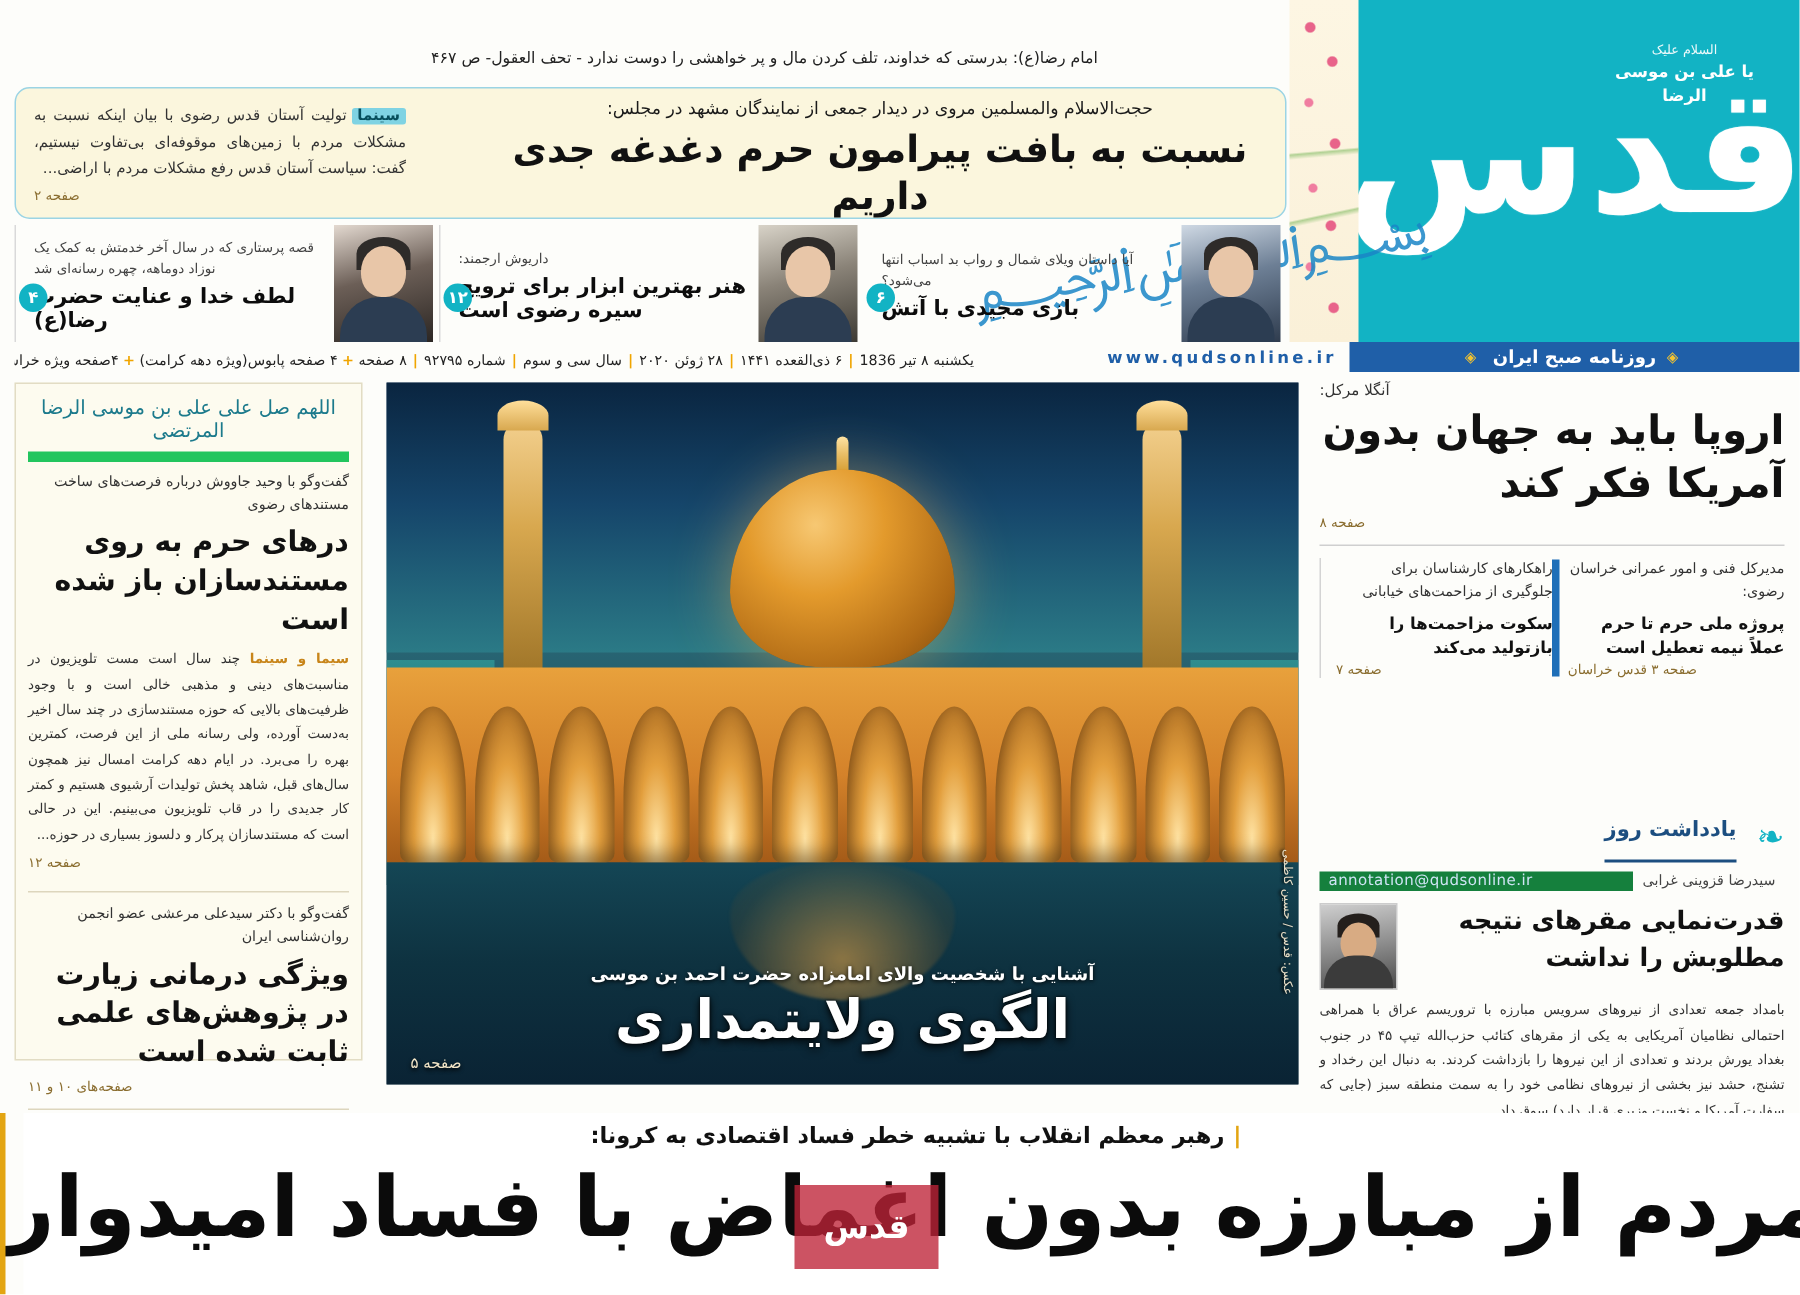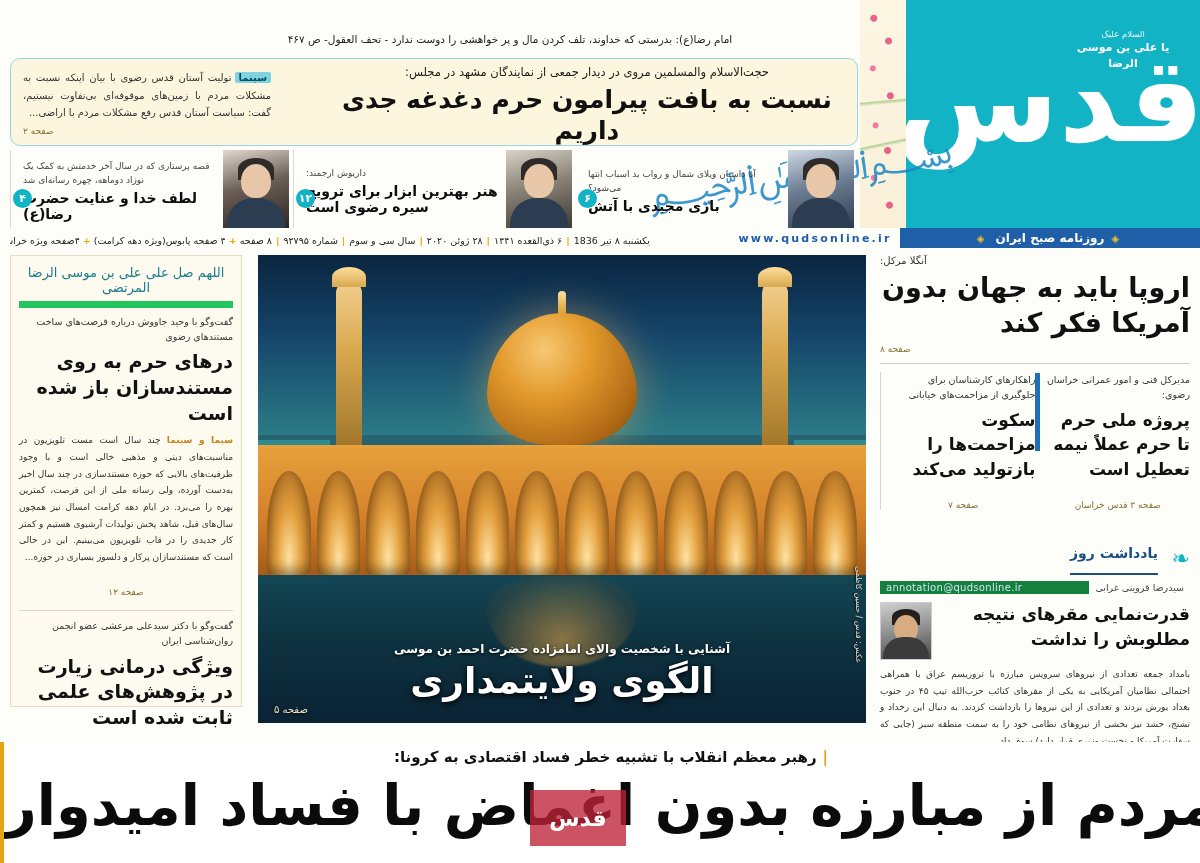--- a/index.html
+++ b/index.html
@@ -155,21 +155,21 @@
     background: #fdfbef; border: 1px solid #e2dcc4; direction: rtl; padding: 6px 8px;
   }
   .basmala {
     text-align: center; color: #1c7a8c; font-size: 13px; padding: 3px 0 6px;
     border-bottom: 7px solid #22c55e; margin-bottom: 7px; letter-spacing: -1px;
   }
   .side-kicker { font-size: 9.5px; color: #333; line-height: 1.55; text-align: right; }
   .side-title { font-size: 19px; font-weight: 700; color: #111; line-height: 1.35; margin: 5px 0 6px; text-align: right; }
   .side-body { font-size: 9px; line-height: 1.85; color: #333; text-align: justify; }
   .side-body .tag { color: #c8851a; font-weight: 700; }
-  .pageref { color: #8a6d2f; font-size: 9px; display: block; text-align: center; margin-top: 19px; }
+  .pageref { color: #8a6d2f; font-size: 9px; display: block; text-align: left; margin-top: 3px; }
   .side-rule { border-top: 1px solid #ddd6bd; margin: 9px 0 8px; }
 
   
   .photo-main {
     position: absolute; top: 0; left: 258px; width: 608px; height: 468px;
     overflow: hidden;
     background:
       linear-gradient(180deg,#0f2d4d 0%, #1b4a6b 18%, #2d6f7a 30%, #1d4f63 55%, #0d2a3c 100%);
   }
   .sky { position:absolute; top:0; left:0; right:0; height:180px;
@@ -250,21 +250,21 @@
   .ml-title {
     font-size: 27px; font-weight: 700; color: #111; line-height: 1.3;
     text-align: right; margin-top: 4px;
   }
   .ml-pageref { color: #8a6d2f; font-size: 9px; text-align: left; display: block; margin-top: 4px; }
   .hr-thin { border-top: 1px solid #cfcfcf; margin: 9px 0 8px; }
   .two-cols { display: flex; flex-direction: row; gap: 10px; }
   .two-cols .c { flex: 1; }
   .two-cols .c.right-c { border-left: 1px solid #d4d4d4; padding-left: 10px; }
   .sub-kicker { font-size: 9.5px; color: #333; line-height: 1.6; text-align: right; }
-  .sub-title { font-size: 17px; font-weight: 700; color: #111; line-height: 1.45; margin-top: 5px; text-align: right; }
+  .sub-title { font-size: 11px; font-weight: 700; color: #111; line-height: 1.45; margin-top: 5px; text-align: right; }
   .blue-bar { position:absolute; top:118px; right:150px; width:5px; height:78px; background:#1f6fb8; }
 
   
   .annotation { position: absolute; top: 290px; left: 0; width: 310px; }
   .anno-head { display: flex; align-items: center; justify-content: flex-start; gap: 6px; }
   .anno-label { font-size: 14px; font-weight: 700; color: #1c4e80; letter-spacing: 1px; border-bottom: 2px solid #1c4e80; padding-bottom: 12px; }
   .anno-logo { width: 26px; height: 24px; color: #12b3c4; font-size: 22px; line-height: 1; }
   .anno-mailrow {
     display: flex; align-items: center; margin-top: 4px; height: 16px;
   }

